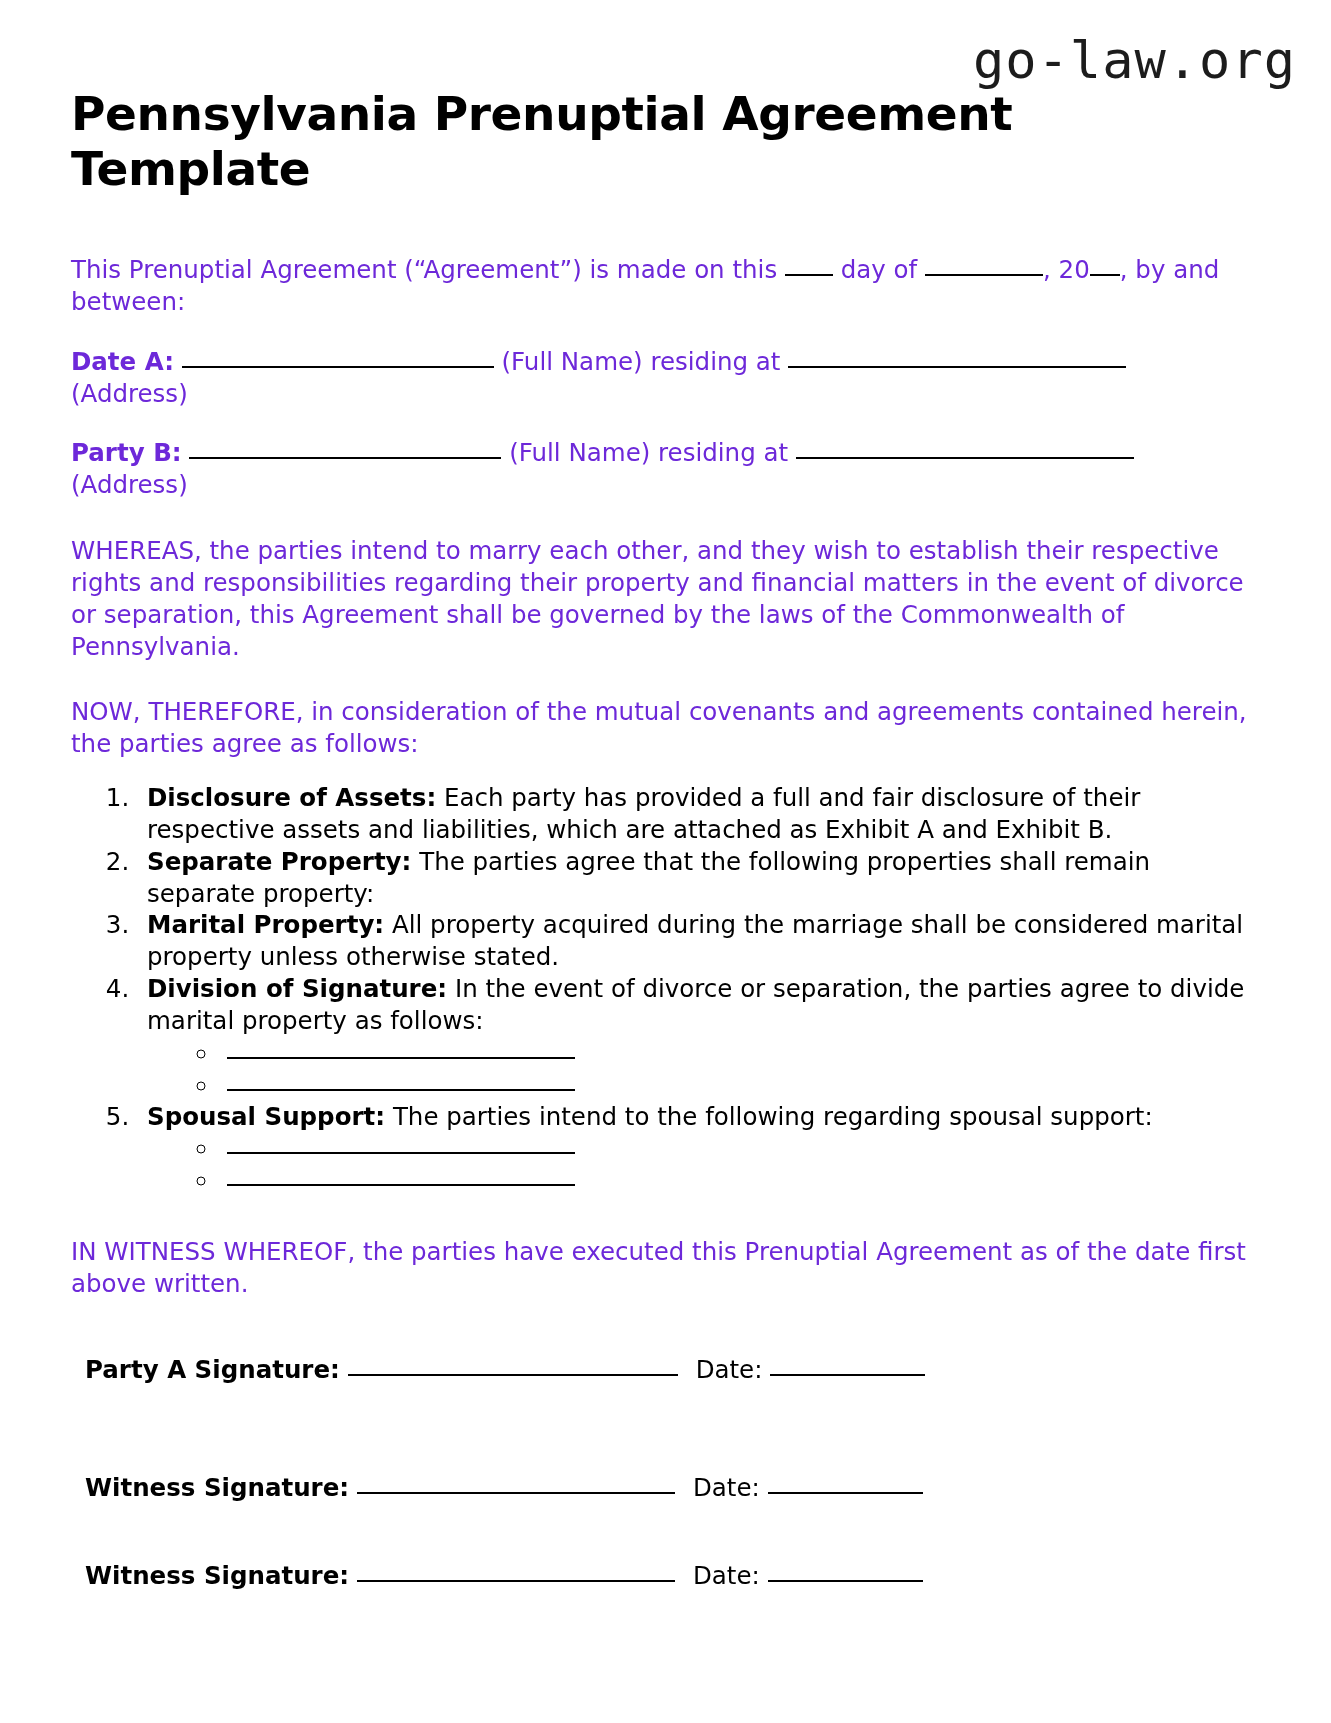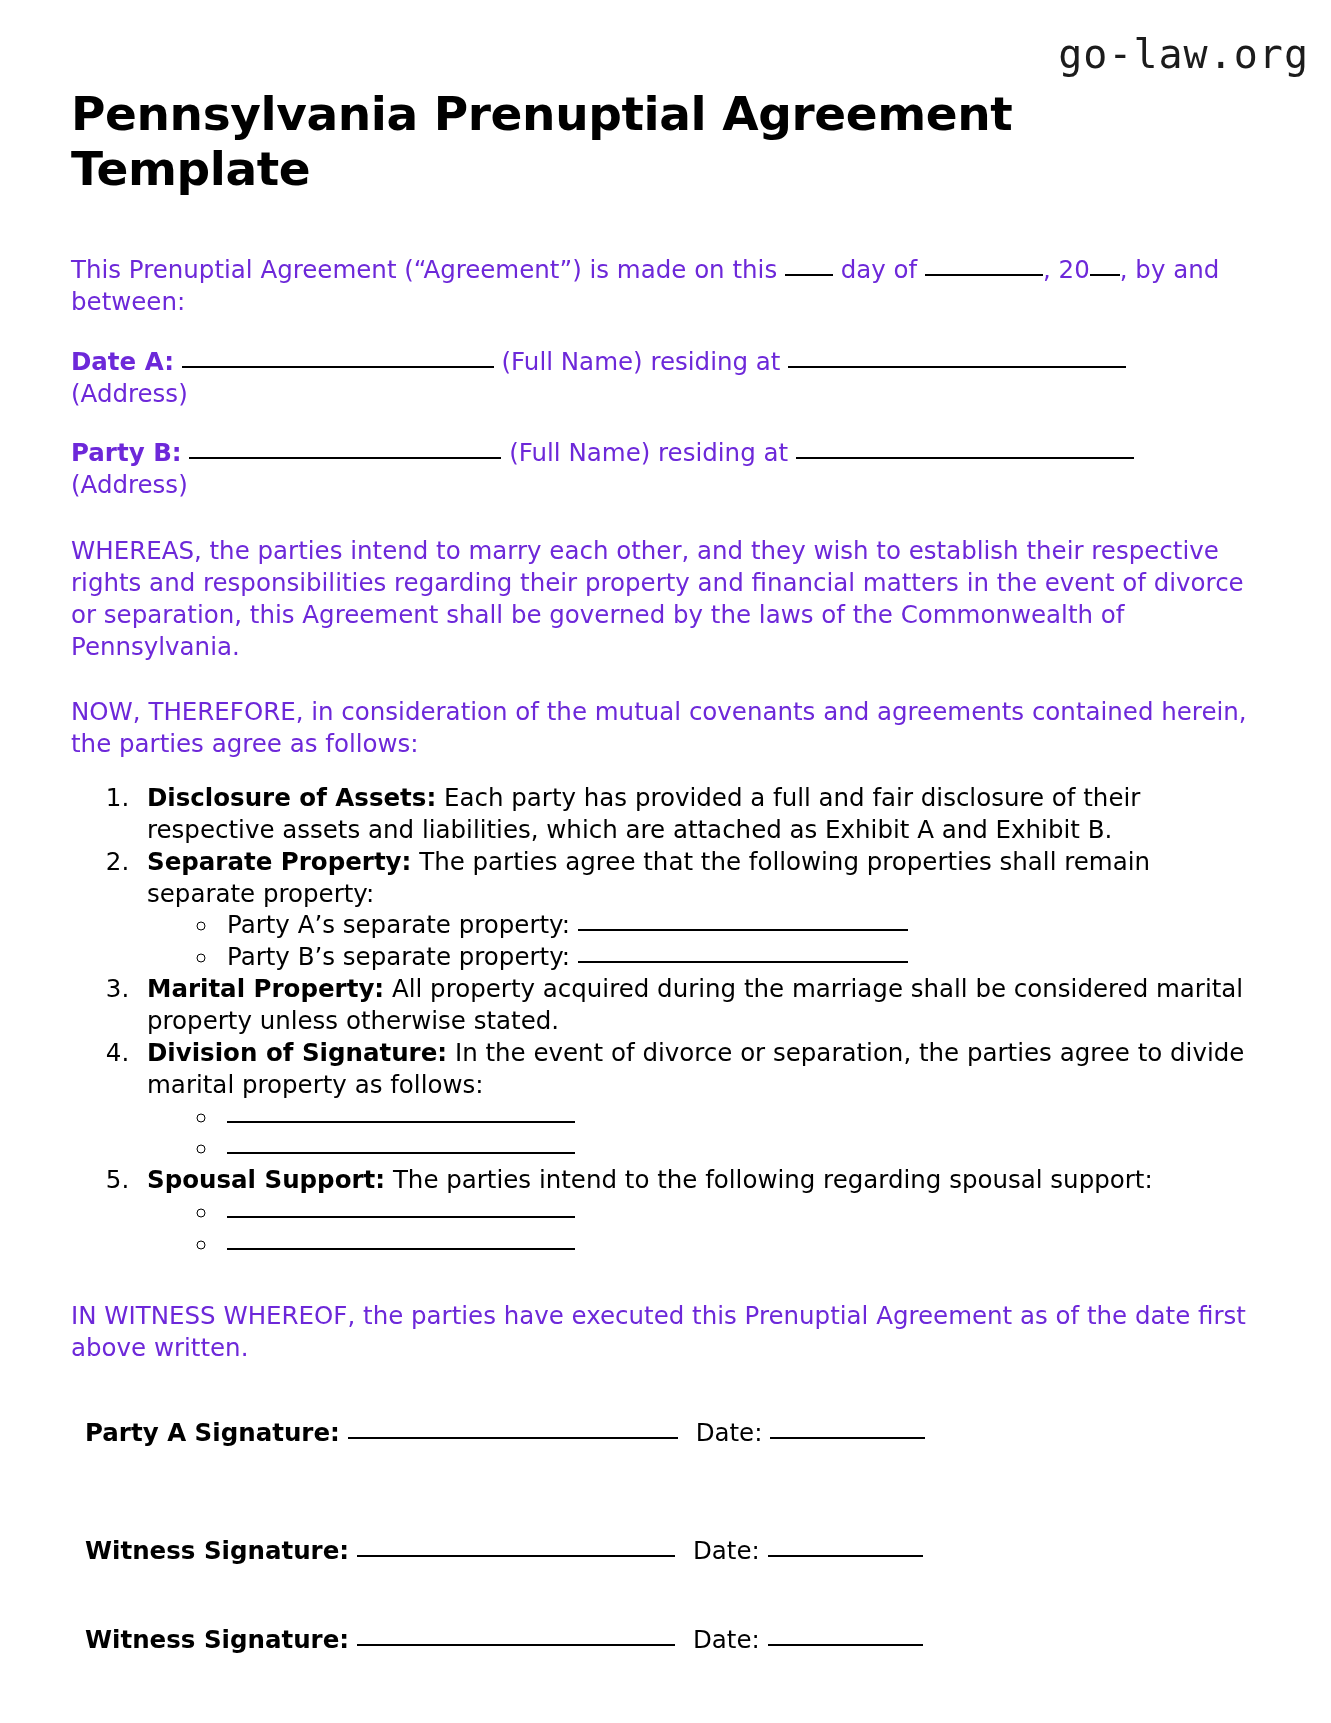--- a/index.html
+++ b/index.html
@@ -19,23 +19,23 @@
     position: relative;
     width: 1331px;
     height: 1723px;
     box-sizing: border-box;
     padding: 0;
     overflow: hidden;
   }
   .brand {
     position: absolute;
     top: 34px;
-    right: 22px;
+    right: 35px;
     font-family: "DejaVu Sans Mono", "Liberation Mono", monospace;
-    font-size: 40px;
+    font-size: 52px;
     letter-spacing: 1px;
     color: #1c1c1c;
     line-height: 1;
   }
   .content {
     position: absolute;
     left: 71px;
     right: 68px;
     top: 86px;
   }
@@ -160,24 +160,20 @@
     <p class="body-text">NOW, THEREFORE, in consideration of the mutual covenants and agreements contained herein, the parties agree as follows:</p>
 
     <ol class="main-list">
 
       <li>
         <span class="bold">Disclosure of Assets:</span><span> Each party has provided a full and fair disclosure of their respective assets and liabilities, which are attached as Exhibit A and Exhibit B.</span>
       </li>
 
       <li>
         <span class="bold">Separate Property:</span><span> The parties agree that the following properties shall remain separate property:</span>
-        <ul class="sub-list">
-          <li><span>Party A’s separate property: </span><span class="blank b-prop"></span></li>
-          <li><span>Party B’s separate property: </span><span class="blank b-prop"></span></li>
-        </ul>
       </li>
 
       <li>
         <span class="bold">Marital Property:</span><span> All property acquired during the marriage shall be considered marital property unless otherwise stated.</span>
       </li>
 
       <li>
         <span class="bold">Division of Signature:</span><span> In the event of divorce or separation, the parties agree to divide marital property as follows:</span>
         <ul class="sub-list">
           <li><span class="blank b-line"></span></li>

